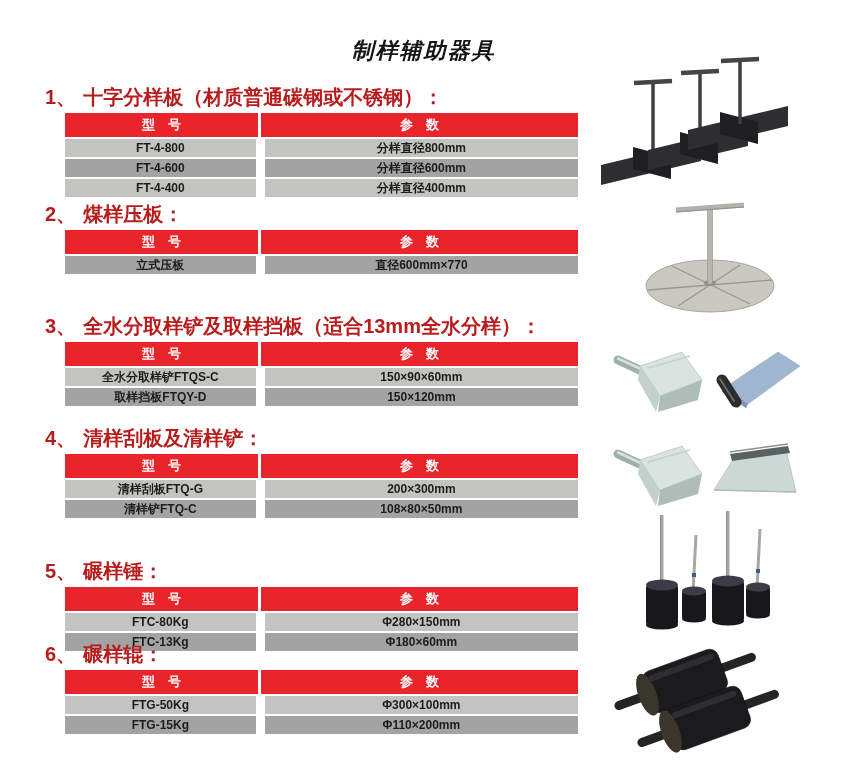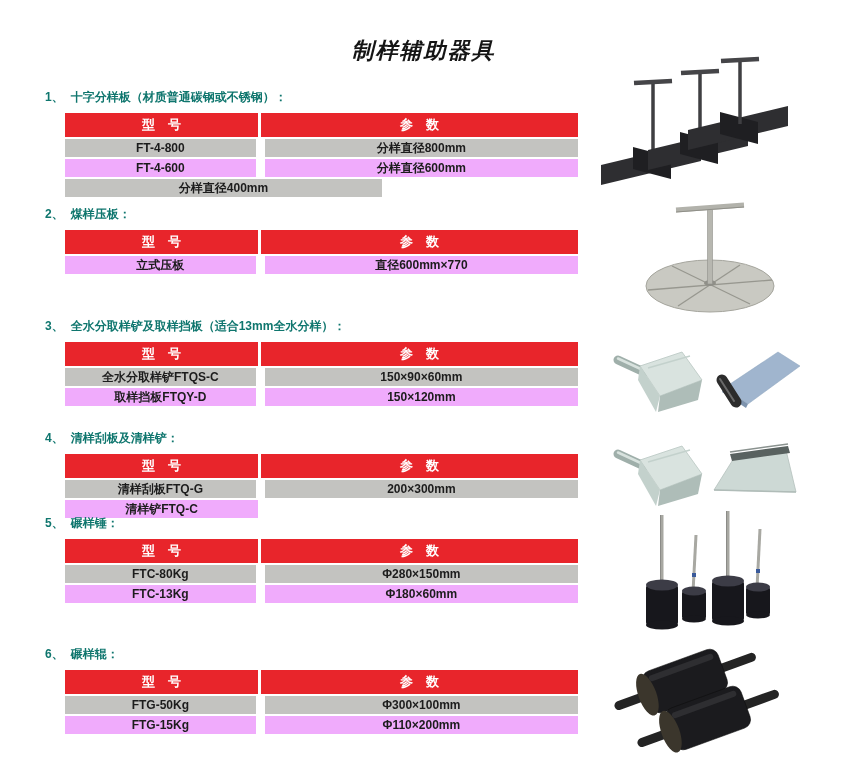--- a/index.html
+++ b/index.html
@@ -8,36 +8,36 @@
     width:847px; height:765px; position:relative; overflow:hidden;
     font-family:"Liberation Sans","DejaVu Sans",sans-serif;
   }
   .page-title {
     position:absolute; top:36px; left:0; width:847px;
     text-align:center; font-size:22px; font-weight:bold; color:#151515;
     letter-spacing:2px;
     font-style:italic;
   }
   .section { position:absolute; left:45px; width:535px; }
-  .sec-heading { height:22px; line-height:22px; font-size:12px; font-weight:600; color:#0f766e; white-space:nowrap; }
+  .sec-heading { height:22px; line-height:22px; font-size:20px; font-weight:600; color:#b91c1c; white-space:nowrap; }
   .sec-num { margin-right:7px; }
   .sec-table { margin-left:20px; margin-top:5px; width:513px; }
   .thead { display:flex; gap:3px; height:24px; }
   .thead .cell {
     background:#e8252b; color:#ffffff; font-size:13px; font-weight:600;
     display:flex; align-items:center; justify-content:center; white-space:pre;
   }
   .trow { display:flex; gap:9px; height:18px; margin-top:2px; }
   .trow .cell {
     display:flex; align-items:center; justify-content:center;
     font-size:12px; font-weight:600; color:#1c1c1c; white-space:nowrap;
   }
   .cell.c1 { width:193px; } .cell.c2 { width:317px; }
   .trow.gray .cell { background:#c3c3c0; }
-  .trow.white .cell { background:#f0abfc; }
+  .trow.white .cell { background:#a3a3a3; }
   .pimg { position:absolute; }
   .pimg svg { display:block; }
 </style>
 </head>
 <body>
 
 <div class="page-title">制样辅助器具</div>
 
 <div class="section" style="top:86px">
   <div class="sec-heading">
@@ -50,20 +50,21 @@
     </div>
     <div class="trow gray">
       <div class="cell c1">FT-4-800</div>
       <div class="cell c2">分样直径800mm</div>
     </div>
     <div class="trow white">
       <div class="cell c1">FT-4-600</div>
       <div class="cell c2">分样直径600mm</div>
     </div>
     <div class="trow gray">
+      <div class="cell c1">FT-4-400</div>
       <div class="cell c2">分样直径400mm</div>
     </div>
   </div>
 </div>
 
 <div class="section" style="top:203px">
   <div class="sec-heading">
     <span class="sec-num">2、</span><span class="sec-title">煤样压板：</span>
   </div>
   <div class="sec-table">
@@ -106,25 +107,26 @@
     <div class="thead">
       <div class="cell c1">型　号</div>
       <div class="cell c2">参　数</div>
     </div>
     <div class="trow gray">
       <div class="cell c1">清样刮板FTQ-G</div>
       <div class="cell c2">200×300mm</div>
     </div>
     <div class="trow white">
       <div class="cell c1">清样铲FTQ-C</div>
-    </div>
-  </div>
-</div>
-
-<div class="section" style="top:512px">
+      <div class="cell c2">108×80×50mm</div>
+    </div>
+  </div>
+</div>
+
+<div class="section" style="top:560px">
   <div class="sec-heading">
     <span class="sec-num">5、</span><span class="sec-title">碾样锤：</span>
   </div>
   <div class="sec-table">
     <div class="thead">
       <div class="cell c1">型　号</div>
       <div class="cell c2">参　数</div>
     </div>
     <div class="trow gray">
       <div class="cell c1">FTC-80Kg</div>

